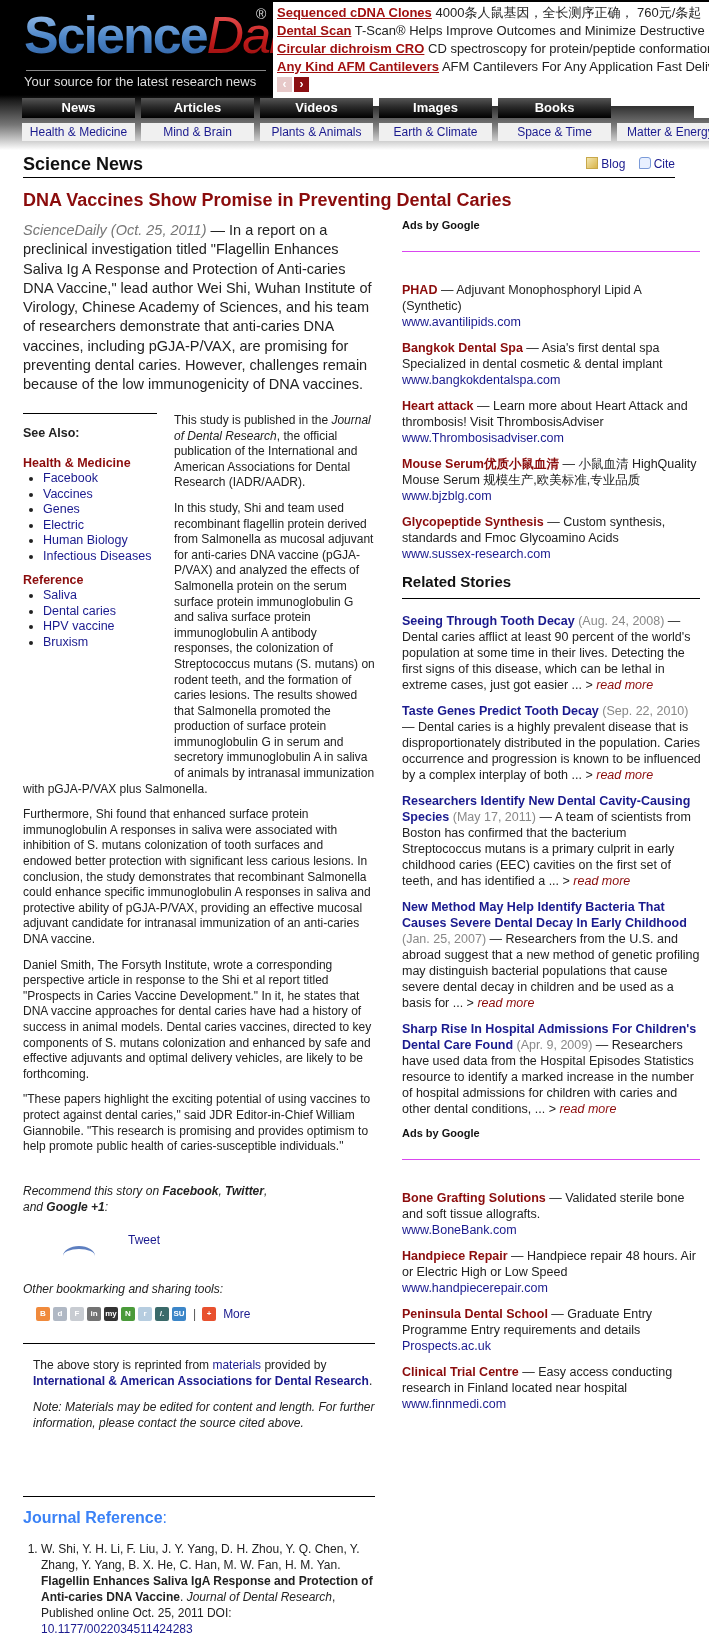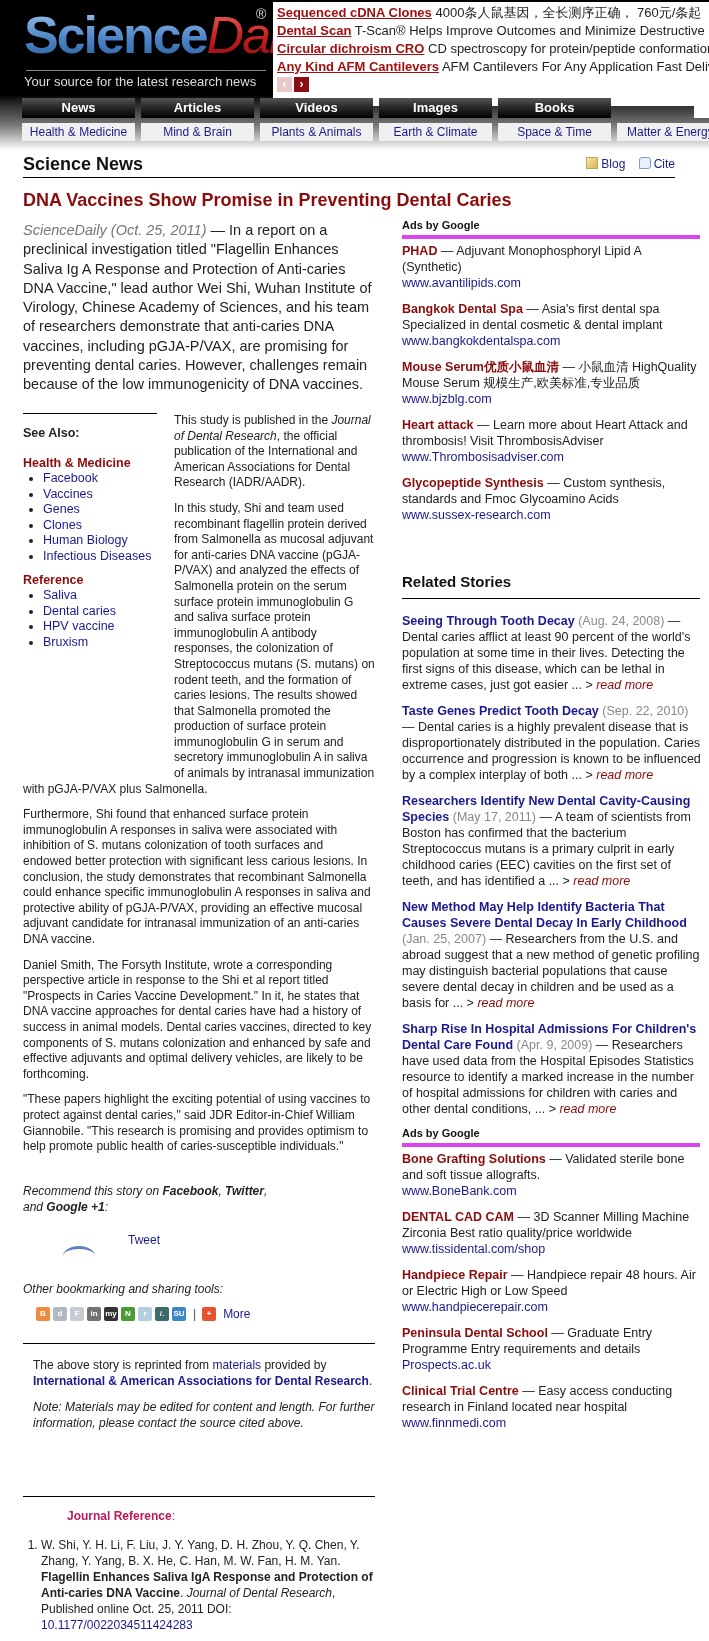--- a/index.html
+++ b/index.html
@@ -155,30 +155,30 @@
   .ss-title { font-weight: bold; font-size: 12px; color: #222; margin-bottom: 18px; }
   .ss-body { margin-left: 10px; font-size: 12px; line-height: 16px; color: #222; }
   .ss-body .mat { color: #1a1a8e; }
   .ss-body .org { color: #1a1a8e; font-weight: bold; }
   .ss-note { margin: 10px 0 0 10px; font-size: 12px; line-height: 16px; font-style: italic; color: #222; }
 
   .journal-ref {
     position: absolute; top: 1496px; left: 23px; width: 352px; border-top: 1px solid #000;
     padding-top: 12px;
   }
-  .jr-title { font-weight: bold; font-size: 12px; color: #be185d; margin-bottom: 14px; margin-left: 44px; }
+  .jr-title { font-weight: bold; font-size: 16px; color: #3b82f6; margin-bottom: 14px; }
   .jr-list { margin: 0; padding: 0 0 0 18px; font-size: 12px; line-height: 16px; color: #222; }
   .jr-list li { padding-left: 0; }
   .jr-list .doi { color: #1a1a8e; text-align: center; }
 
   
   .right { position: absolute; left: 402px; width: 300px; }
   .ads-head {
     font-size: 11px; font-weight: bold; color: #111;
-    border-bottom: 4px solid #d946ef; padding-bottom: 4px; margin-bottom: 4px; width: 298px;
+    border-bottom: 1px solid #d946ef; padding-bottom: 20px; margin-bottom: 30px; width: 298px;
   }
   .ad { font-size: 12.5px; line-height: 16px; margin-bottom: 10px; color: #222; }
   .ad-title { color: #8b0c0c; font-weight: bold; }
   .ad-url { color: #1a1a8e; display: block; }
 
   .related-head {
     font-size: 15px; font-weight: bold; color: #111;
     border-bottom: 1px solid #000; padding-bottom: 8px; margin-bottom: 14px; width: 298px;
   }
   .story { font-size: 12.5px; line-height: 16px; margin-bottom: 10px; color: #222; }
@@ -250,21 +250,21 @@
   <p>"These papers highlight the exciting potential of using vaccines to protect against dental caries," said JDR Editor-in-Chief William Giannobile. "This research is promising and provides optimism to help promote public health of caries-susceptible individuals."</p>
 </div>
 
 <div class="seealso">
   <div class="seealso-title">See Also:</div>
   <div class="seealso-cat">Health &amp; Medicine</div>
   <ul>
     <li>Facebook</li>
     <li>Vaccines</li>
     <li>Genes</li>
-    <li>Clones</li>
+    <li>Electric</li>
     <li>Human Biology</li>
     <li>Infectious Diseases</li>
   </ul>
   <div class="seealso-cat">Reference</div>
   <ul>
     <li>Saliva</li>
     <li>Dental caries</li>
     <li>HPV vaccine</li>
     <li>Bruxism</li>
   </ul>
@@ -305,36 +305,35 @@
   <ol class="jr-list">
     <li><span>W. Shi, Y. H. Li, F. Liu, J. Y. Yang, D. H. Zhou, Y. Q. Chen, Y. Zhang, Y. Yang, B. X. He, C. Han, M. W. Fan, H. M. Yan. </span><b>Flagellin Enhances Saliva IgA Response and Protection of Anti-caries DNA Vaccine</b><span>. </span><i>Journal of Dental Research</i><span>, Published online Oct. 25, 2011 DOI: </span><a class="doi">10.1177/0022034511424283</a></li>
   </ol>
 </div>
 
 <div class="right" style="top:219px">
   <div class="ads-head">Ads by Google</div>
   <div id="ads-top-list">
       <div class="ad"><a class="ad-title">PHAD</a><span> — Adjuvant Monophosphoryl Lipid A (Synthetic)</span><a class="ad-url">www.avantilipids.com</a></div>
       <div class="ad"><a class="ad-title">Bangkok Dental Spa</a><span> — Asia's first dental spa Specialized in dental cosmetic &amp; dental implant</span><a class="ad-url">www.bangkokdentalspa.com</a></div>
+      <div class="ad"><a class="ad-title">Heart attack</a><span> — Learn more about Heart Attack and thrombosis! Visit ThrombosisAdviser</span><a class="ad-url">www.Thrombosisadviser.com</a></div>
       <div class="ad"><a class="ad-title">Mouse Serum优质小鼠血清</a><span> —  小鼠血清 HighQuality Mouse Serum 规模生产,欧美标准,专业品质</span><a class="ad-url">www.bjzblg.com</a></div>
-      <div class="ad"><a class="ad-title">Heart attack</a><span> — Learn more about Heart Attack and thrombosis! Visit ThrombosisAdviser</span><a class="ad-url">www.Thrombosisadviser.com</a></div>
       <div class="ad"><a class="ad-title">Glycopeptide Synthesis</a><span> — Custom synthesis, standards and Fmoc Glycoamino Acids</span><a class="ad-url">www.sussex-research.com</a></div>
     </div>
 </div>
 
 <div class="right" style="top:573px">
   <div class="related-head">Related Stories</div>
   <div id="related-list">
       <div class="story"><a class="story-title">Seeing Through Tooth Decay</a> <span class="story-date">(Aug. 24, 2008)</span><span> — Dental caries afflict at least 90 percent of the world's population at some time in their lives. Detecting the first signs of this disease, which can be lethal in extreme cases, just got easier ... </span><span class="gt"> &gt; </span><a class="readmore">read more</a></div>
       <div class="story"><a class="story-title">Taste Genes Predict Tooth Decay</a> <span class="story-date">(Sep. 22, 2010)</span><span> — Dental caries is a highly prevalent disease that is disproportionately distributed in the population. Caries occurrence and progression is known to be influenced by a complex interplay of both ... </span><span class="gt"> &gt; </span><a class="readmore">read more</a></div>
       <div class="story"><a class="story-title">Researchers Identify New Dental Cavity-Causing Species</a> <span class="story-date">(May 17, 2011)</span><span> — A team of scientists from Boston has confirmed that the bacterium Streptococcus mutans is a primary culprit in early childhood caries (EEC) cavities on the first set of teeth, and has identified a ... </span><span class="gt"> &gt; </span><a class="readmore">read more</a></div>
       <div class="story"><a class="story-title">New Method May Help Identify Bacteria That Causes Severe Dental Decay In Early Childhood</a> <span class="story-date">(Jan. 25, 2007)</span><span> — Researchers from the U.S. and abroad suggest that a new method of genetic profiling may distinguish bacterial populations that cause severe dental decay in children and be used as a basis for ... </span><span class="gt"> &gt; </span><a class="readmore">read more</a></div>
       <div class="story"><a class="story-title">Sharp Rise In Hospital Admissions For Children's Dental Care Found</a> <span class="story-date">(Apr. 9, 2009)</span><span> — Researchers have used data from the Hospital Episodes Statistics resource to identify a marked increase in the number of hospital admissions for children with caries and other dental conditions, ... </span><span class="gt"> &gt; </span><a class="readmore">read more</a></div>
     </div>
   <div class="ads-head" style="margin-top:6px">Ads by Google</div>
   <div id="ads-bottom-list">
       <div class="ad"><a class="ad-title">Bone Grafting Solutions</a><span> — Validated sterile bone and soft tissue allografts.</span><a class="ad-url">www.BoneBank.com</a></div>
-      <div class="ad"><a class="ad-title">DENTAL CAD CAM</a><span> — 3D Scanner Milling Machine Zirconia Best ratio quality/price worldwide</span><a class="ad-url">www.tissidental.com/shop</a></div>
       <div class="ad"><a class="ad-title">Handpiece Repair</a><span> — Handpiece repair 48 hours. Air or Electric High or Low Speed</span><a class="ad-url">www.handpiecerepair.com</a></div>
       <div class="ad"><a class="ad-title">Peninsula Dental School</a><span> — Graduate Entry Programme Entry requirements and details</span><a class="ad-url">Prospects.ac.uk</a></div>
       <div class="ad"><a class="ad-title">Clinical Trial Centre</a><span> — Easy access conducting research in Finland located near hospital</span><a class="ad-url">www.finnmedi.com</a></div>
     </div>
 </div>
 
 </body></html>

